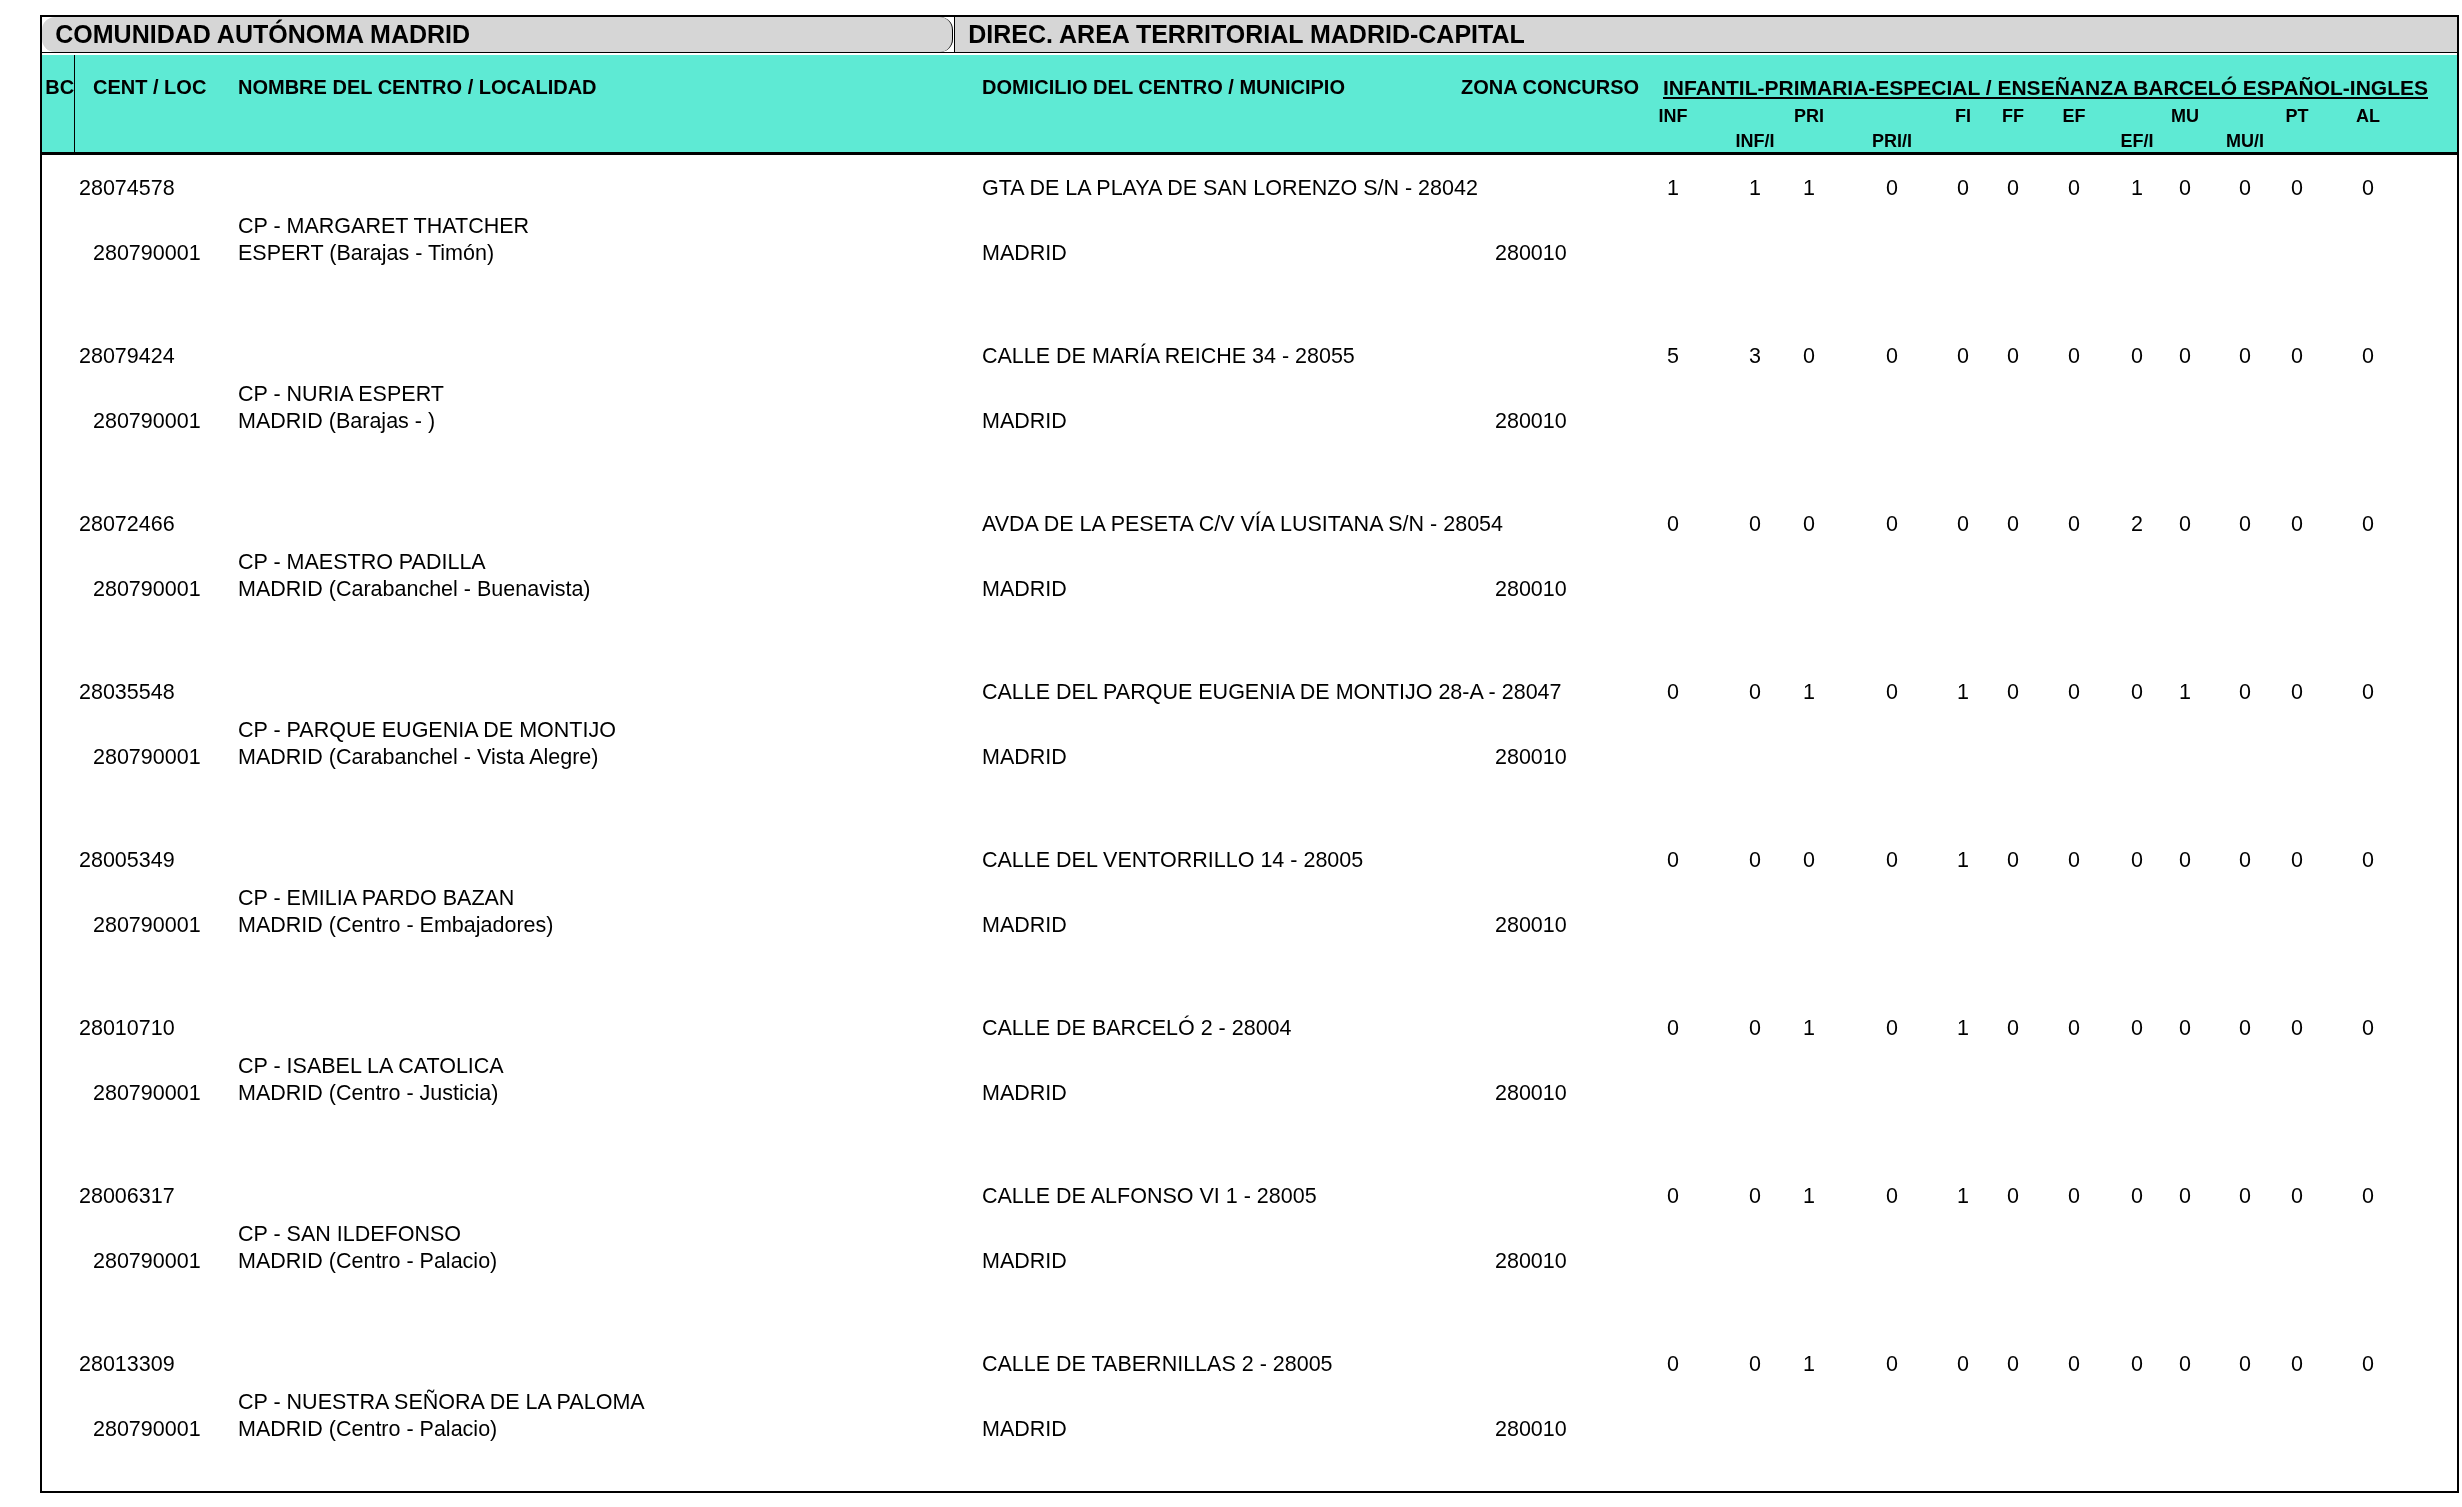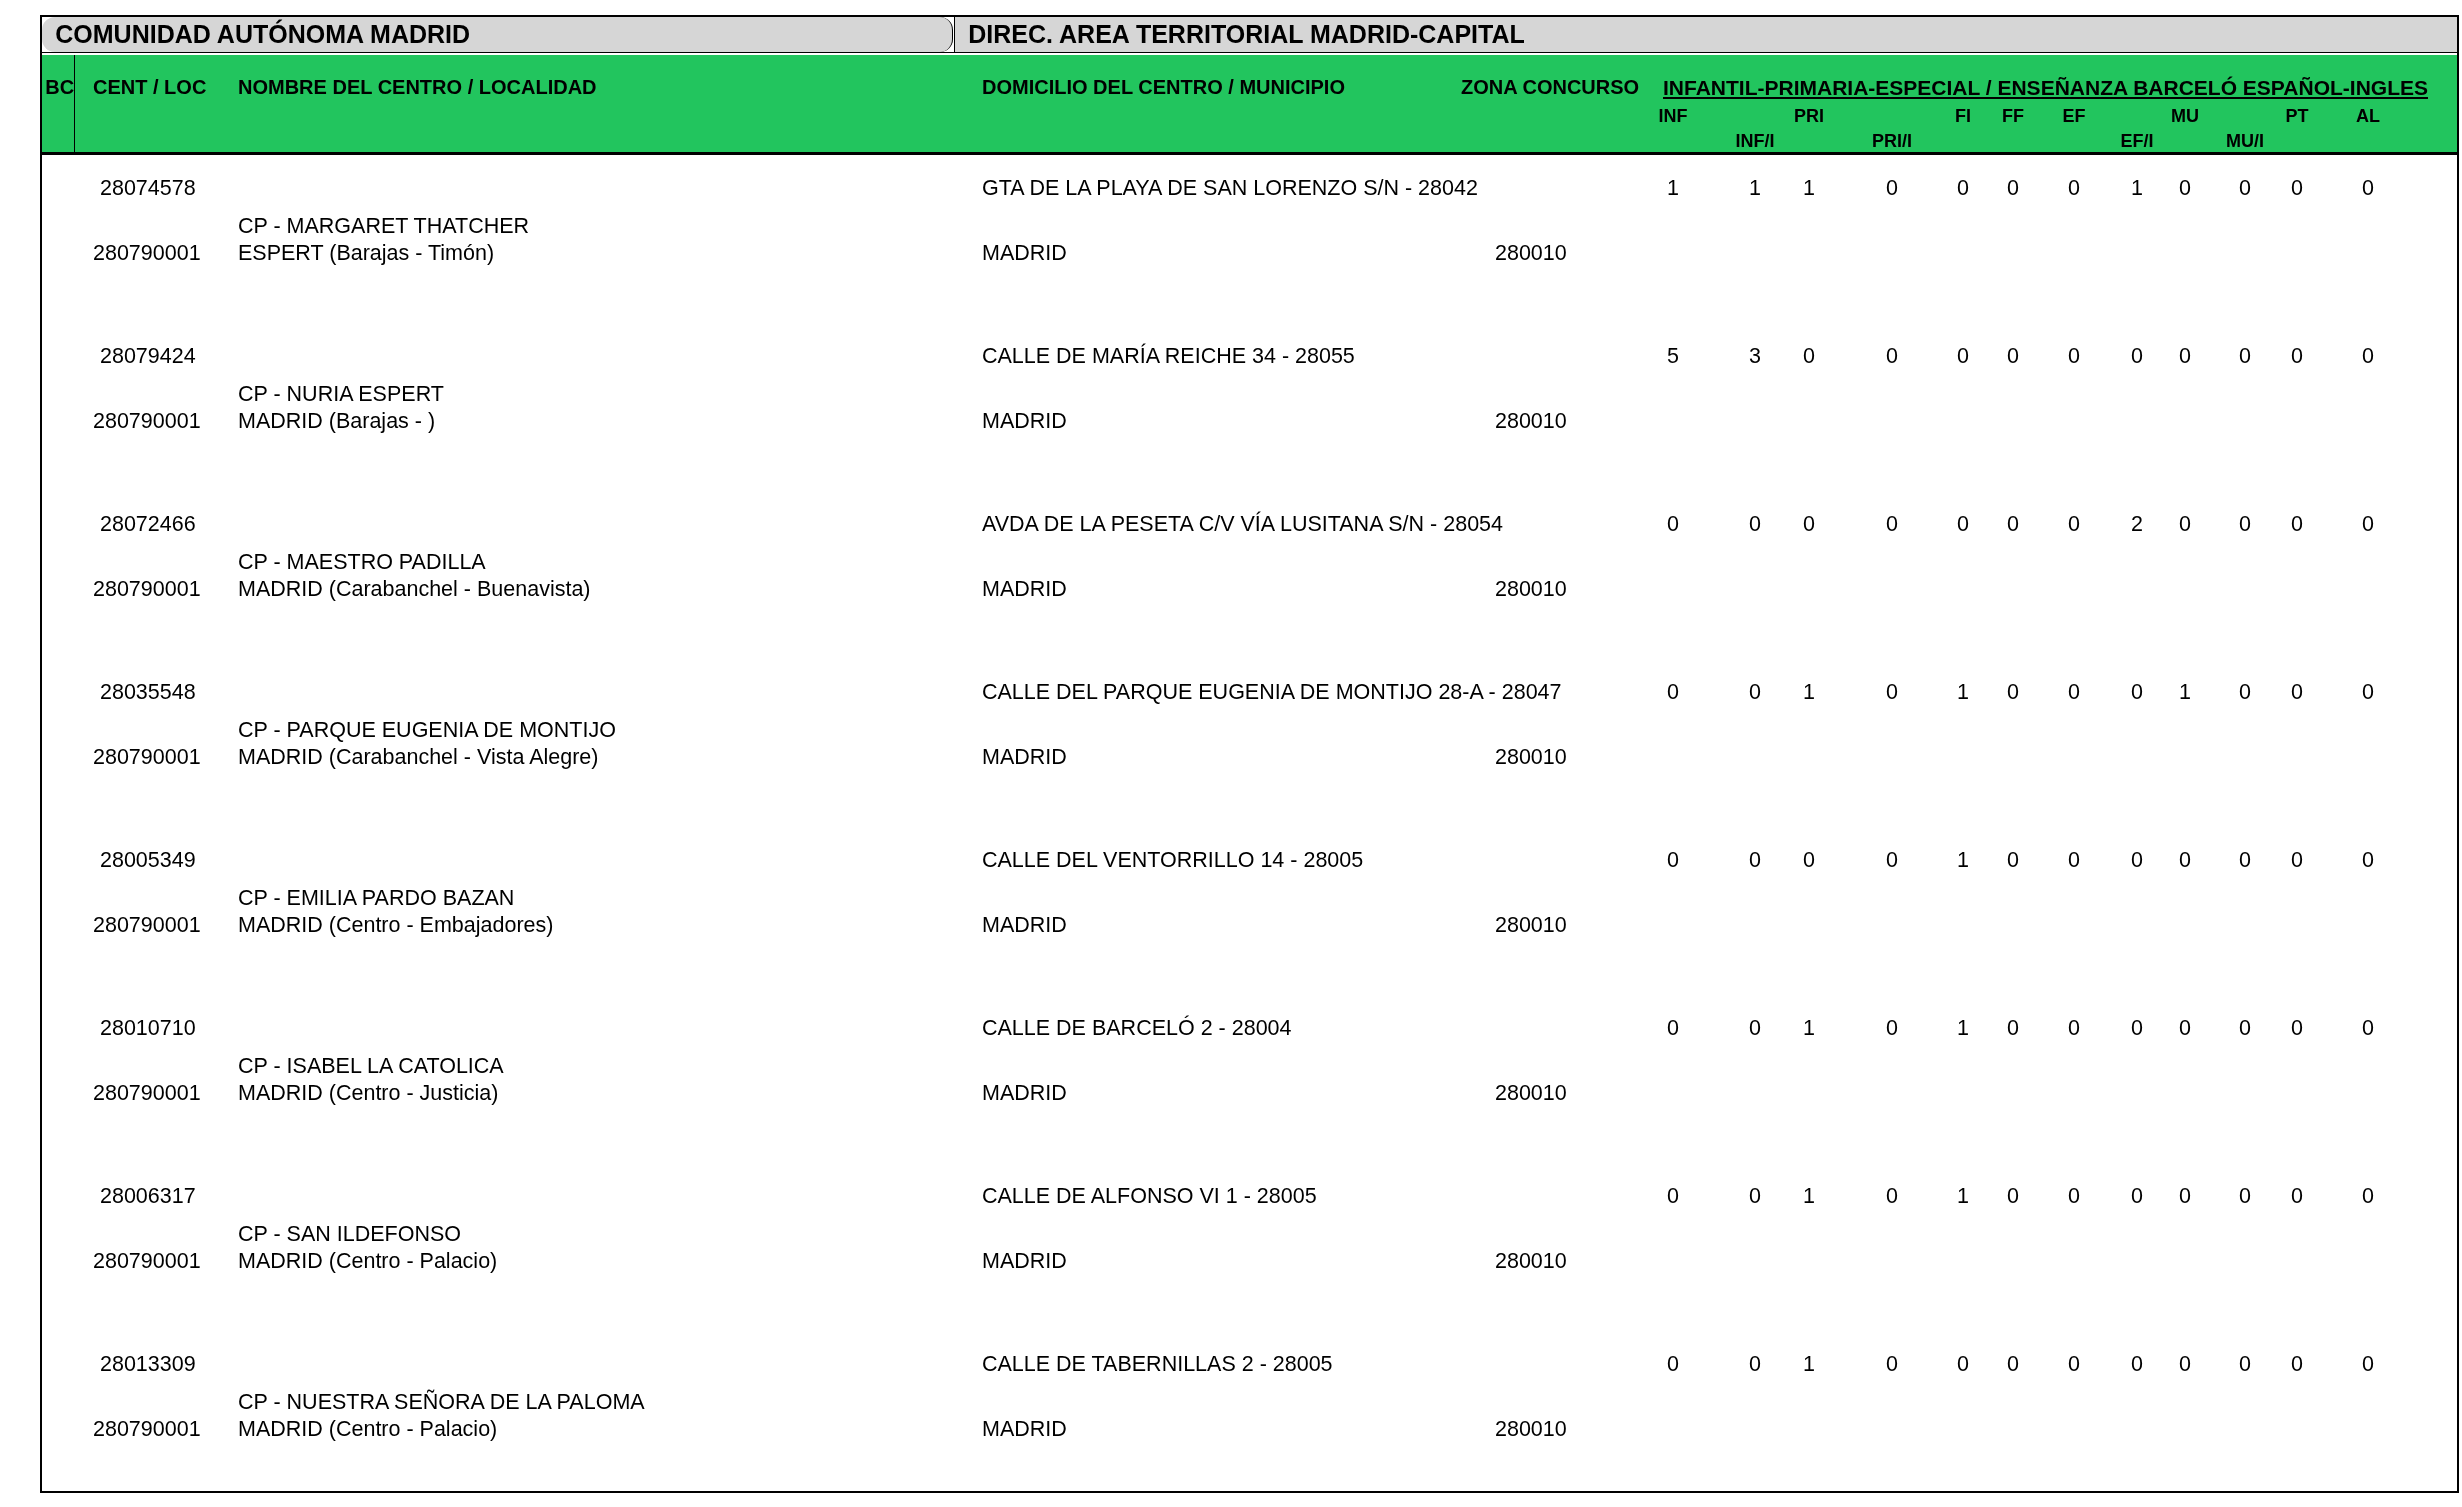--- a/index.html
+++ b/index.html
@@ -31,21 +31,21 @@
     font-weight:bold; font-size:25px; line-height:35px;
     padding-left:13.3px;
     white-space:nowrap; overflow:hidden;
   }
   .topcell.left  { width:911px; border-right:1.7px solid #000;border-radius:13px; }
   .topcell.right { flex:1; margin-left:1px; border-left:1.7px solid #000; }
   
   .colhead {
     position:absolute; left:0; top:38px; width:100%; height:100px;
     border-bottom:3.3px solid #000;
-    background:#22c55e;
+    background:#5eead4;
     padding-left:16px;
   }
   .colhead .h {
     position:absolute; top:20px;
     font-weight:bold; font-size:20px; line-height:25px;
     white-space:nowrap;
   }
   .h.bc       { left:3.3px; }
   .h.centloc  { left:51px; }
   .h.nombre   { left:196px; }
@@ -61,21 +61,21 @@
   .sub.t { top:51px; }
   .sub.b { top:76px; }
   
   .c0 {left:1606px}.c1 {left:1688px}.c2 {left:1742px}.c3 {left:1825px}
   .c4 {left:1896px}.c5 {left:1946px}.c6 {left:2007px}.c7 {left:2070px}
   .c8 {left:2118px}.c9 {left:2178px}.c10{left:2230px}.c11{left:2301px}
   
   .rows { position:absolute; left:0; top:141px; width:100%; }
   .row  { position:relative; height:168px; font-size:21.5px; line-height:26.5px; }
   .row span { position:absolute; white-space:nowrap; }
-  .row .cent      { left:58px;  top:17.4px; }
+  .row .cent      { left:37px;  top:17.4px; }
   .row .nombre    { left:196px; top:17.4px;margin-top:38px; }
   .row .dom       { left:940px; top:17.4px; width:613px; white-space:normal; }
   .row .loc       { left:51px;  top:82px; }
   .row .localidad { left:196px; top:82px; }
   .row .muni      { left:940px; top:82px; }
   .row .zona      { left:1453px; top:82px; }
   .row .val       { top:17.4px; width:50px; text-align:center; }
 </style>
 </head>
 <body>

